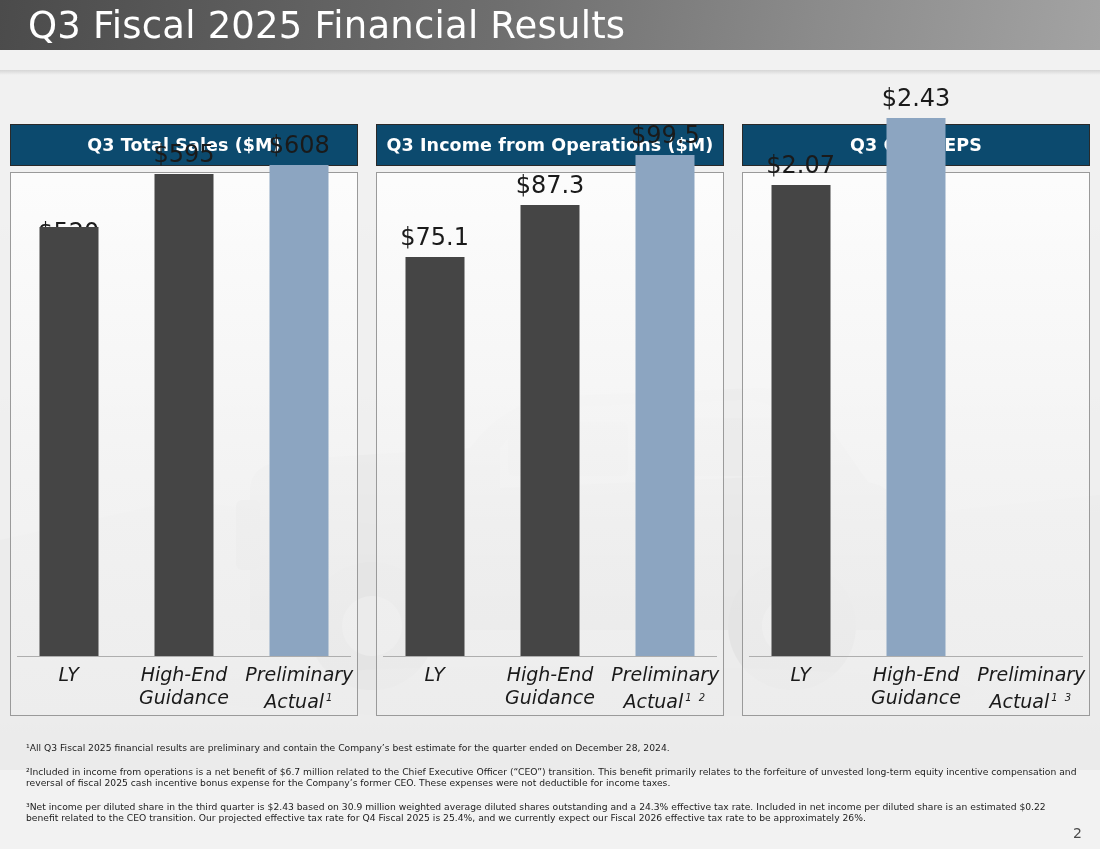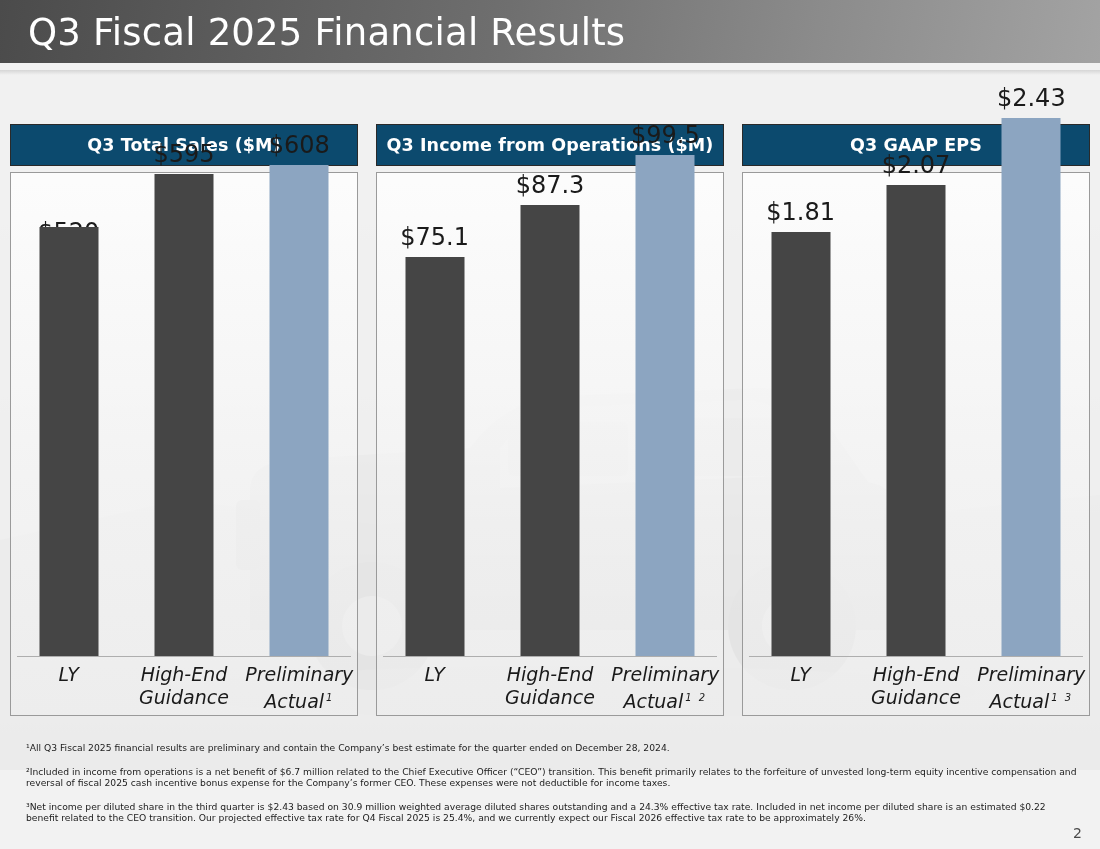--- a/index.html
+++ b/index.html
@@ -14,21 +14,21 @@
   
   #watermark{
     position:absolute;left:0;top:70px;width:1100px;height:700px;
     opacity:.16;filter:grayscale(1) contrast(.55) brightness(1.22);
     pointer-events:none;
   }
   #watermark svg{width:100%;height:100%;display:block;}
 
   
   #titlebar{
-    position:absolute;left:0;top:0;width:1100px;height:63px;
+    position:absolute;left:0;top:0;width:1100px;height:50px;
     background:linear-gradient(100deg,#4b4b4b 0%,#6f6f6f 46%,#8b8b8b 74%,#a3a3a3 100%);
   }
   #titlebar .t{
     position:absolute;left:28px;top:50%;transform:translateY(-50%);
     color:#ffffff;font-size:37px;letter-spacing:.2px;white-space:nowrap;
   }
   #banner-shadow{
     position:absolute;left:0;top:70px;width:1100px;height:5px;
     background:linear-gradient(#d6d6d6,rgba(214,214,214,0));
   }
@@ -213,24 +213,20 @@
     </div>
   </div>
 
   <div class="panel" id="p2">
     <div class="panel-head">
       <div class="h">Q3 GAAP EPS</div>
     </div>
     <div class="panel-body">
       <div class="plot">
         <div class="bar-slot">
-          <div class="vlabel" style="bottom: 431px;">$1.81</div>
-          <div class="bar dark" style="height: 425px;"></div>
-        </div>
-        <div class="bar-slot">
           <div class="vlabel" style="bottom: 478px; margin-top: 48px;">$2.07</div>
           <div class="bar dark" style="height: 472px;"></div>
         </div>
         <div class="bar-slot">
           <div class="vlabel" style="bottom: 545px;">$2.43</div>
           <div class="bar accent" style="height: 539px;"></div>
         </div>
       </div>
       <div class="axisline"></div>
       <div class="cats">

